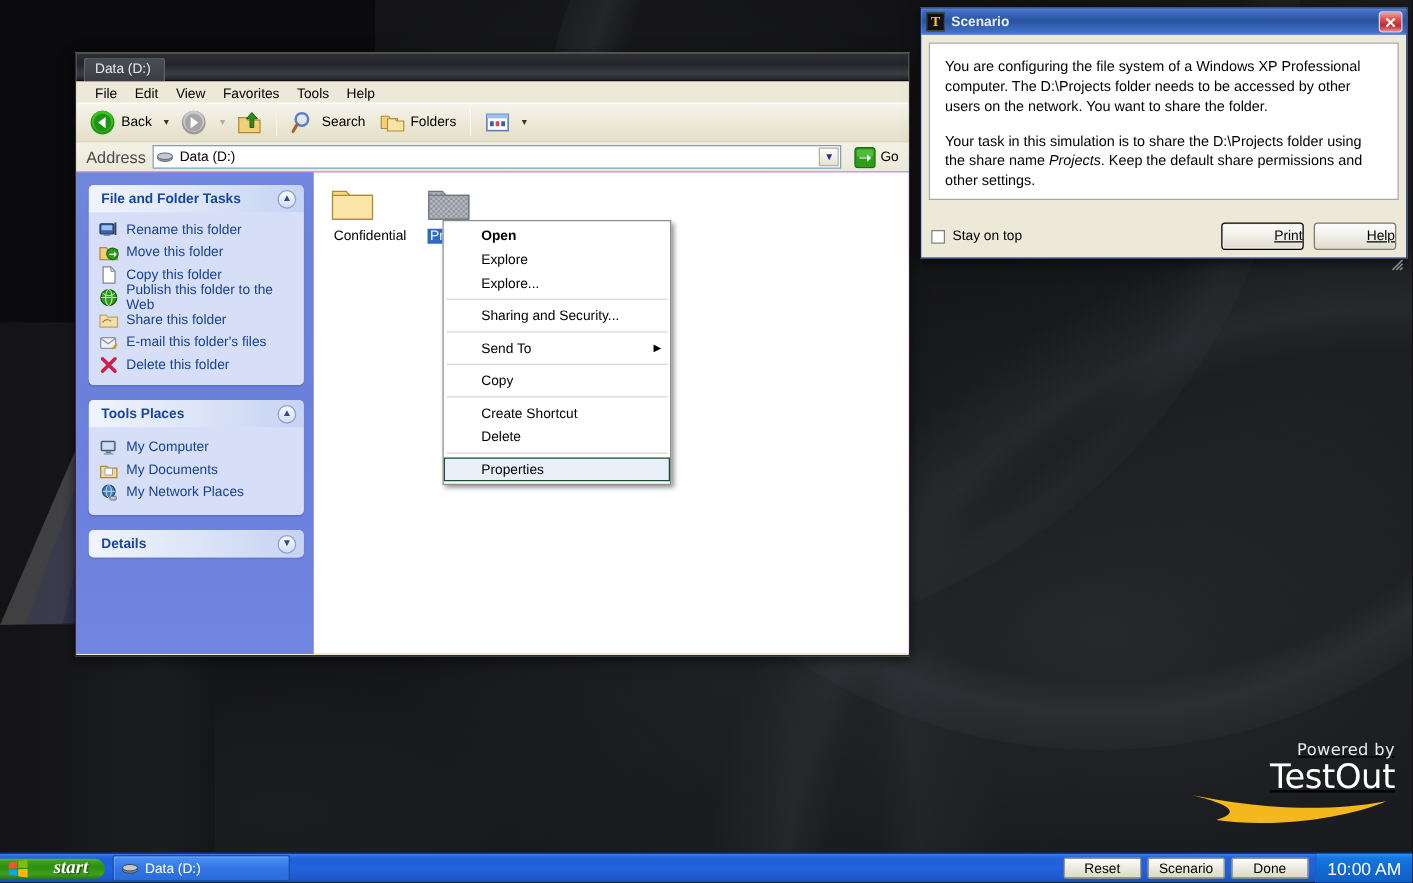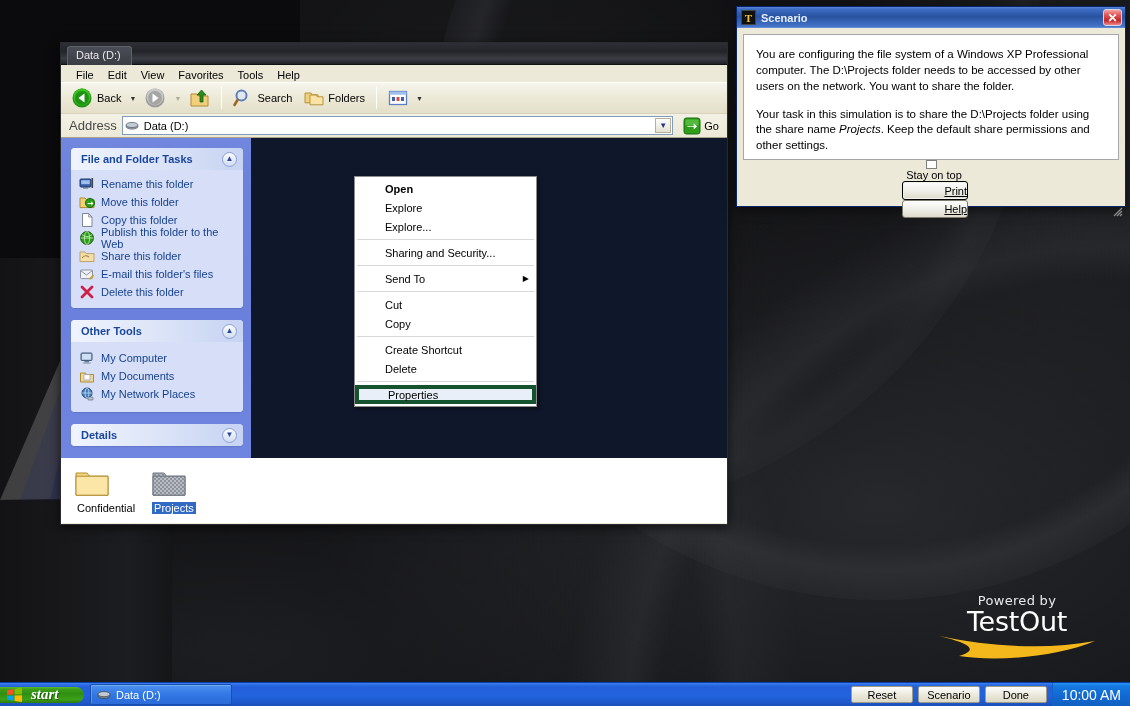--- a/index.html
+++ b/index.html
@@ -40,21 +40,21 @@
   
   .blk1 { position:absolute; left:0; top:0; width:300px; height:258px; background:#0b0b0d; }
   .blk2 { position:absolute; left:0; top:258px; width:172px; height:424px;
           background:linear-gradient(90deg,#131315 0%, #1c1d20 75%, #151618 100%); }
 
   
   #watermark { position:absolute; left:-10px; top:250px; width:280px; height:250px;
                opacity:.55; pointer-events:none; z-index:40; }
 
   
-  #testout-logo { position:absolute; right:28px; bottom:45px; width:170px; text-align:center; z-index:5; }
+  #testout-logo { position:absolute; right:14px; bottom:45px; width:170px; text-align:right; z-index:5;text-decoration:underline; }
   #testout-logo .pb { color:#e9e9ec; font-size:13px; letter-spacing:.3px; font-family:"DejaVu Sans", sans-serif; }
   #testout-logo .to { color:#ffffff; font-size:27px; font-weight:400; letter-spacing:-.3px;
                       font-family:"DejaVu Sans", sans-serif; line-height:1.05; }
   #testout-logo .to b { font-weight:400;margin-top:16px; }
   #testout-logo svg { display:block; margin:-5px auto 0; }
 
   
   #explorer {
     position:absolute; left:60px; top:42px; width:668px; height:483px; z-index:50;
     border:1px solid #2b2c31;
@@ -101,21 +101,21 @@
   #addr-input .txt { font-size:11px; color:#000; margin-left:5px; }
   #addr-combo-btn {
     position:absolute; right:1px; top:1px; width:16px; height:15px;
     background:linear-gradient(180deg,#fdfdfd 0%,#e5e2d2 100%);
     border:1px solid #b5b09a; display:flex; align-items:center; justify-content:center;
     color:#26348b; font-size:8px;
   }
   #go-btn { display:flex; align-items:center; gap:3px; margin-left:6px; padding:0 4px; }
   #go-btn .lbl { font-size:11px; color:#000; }
 
-  #exp-body { display:flex; height:calc(100% - 96px); background:#0f172a;flex-direction:column; }
+  #exp-body { display:flex; height:calc(100% - 96px); background:#d946ef; }
 
   
   #exp-sidebar {
     width:190px; background:linear-gradient(180deg,#7187de 0%, #6d82da 12%, #6a80dc 60%, #6f85e0 100%);
     padding:10px 8px 0 10px; position:relative; overflow:hidden;
   }
   .panel { background:#d6dff7; border-radius:4px; margin-bottom:12px; overflow:hidden;
            box-shadow:0 1px 1px rgba(0,0,0,.10); }
   .panel-head {
     height:22px; display:flex; align-items:center; justify-content:space-between;
@@ -148,21 +148,21 @@
     position:absolute; left:354px; top:176px; width:183px; z-index:90;
     background:#fff; border:1px solid #8d8d8d;
     box-shadow:2px 2px 4px rgba(0,0,0,.45);
     padding:2px 0;
   }
   #ctxmenu .cm-item {
     height:19px; display:flex; align-items:center; padding:0 6px 0 30px;
     font-size:11px; color:#000; position:relative;
   }
   #ctxmenu .cm-item.bold { font-weight:bold; }
-  #ctxmenu .cm-item.sel { background:#e9eff8; border:4px solid #14532d; padding-left:29px; height:19px; }
+  #ctxmenu .cm-item.sel { background:#e9eff8; border:1px solid #14532d; padding-left:29px; height:19px; }
   #ctxmenu .cm-sep { height:1px; background:#d8d8d8; margin:3px 2px 3px 2px; }
   #ctxmenu .cm-arrow { position:absolute; right:7px; font-size:8px; color:#000; }
 
   
   #scenario {
     position:absolute; left:736px; top:6px; width:390px; height:201px; z-index:95;
     background:#ece9d8; border:1px solid #0a246a;
     box-shadow:0 3px 10px rgba(0,0,0,.55);
   }
   #sc-title {
@@ -181,42 +181,42 @@
     border:1px solid #d6d6ea; color:#fff; font-size:12px; font-weight:bold;
     display:flex; align-items:center; justify-content:center; line-height:1;
   }
   #sc-text {
     margin:6px 6px 0 6px; height:126px; background:#fff; border:1px solid #a7a6aa;
     padding:12px 12px; overflow:hidden;
   }
   #sc-text p { margin:0 0 12px 0; font-size:11.5px; color:#000; line-height:1.38;
                font-family:"Liberation Sans", sans-serif; }
   #sc-text i { font-style:italic; }
-  #sc-footer { display:flex; align-items:center; padding:0 8px; height:calc(100% - 141px); position:relative;flex-direction:column; }
+  #sc-footer { display:flex; align-items:center; padding:0 8px; height:calc(100% - 141px); position:relative; }
   #sc-footer .chk { width:11px; height:11px; background:#fff; border:1px solid #808080; }
   #sc-footer .chk-lbl { font-size:11px; color:#000; margin-left:6px; flex:1; }
   .xpbtn {
     min-width:66px; height:22px; margin-left:8px;
     background:linear-gradient(180deg,#fdfdfd 0%, #f0efe9 48%, #dedbcc 100%);
     border:1px solid #7b7b6e; border-radius:3px;
     font-size:11px; color:#000; display:flex; align-items:center; justify-content:flex-end;
   }
   .xpbtn.default { border:1px solid #000; box-shadow:inset 0 0 0 1px #f2f1ea; }
   .xpbtn u { text-decoration:underline; }
   #sc-grip { position:absolute; right:2px; bottom:1px; width:12px; height:12px; }
 
   
   #taskbar {
     position:absolute; left:0; bottom:0; width:1130px; height:24px; z-index:100;
     background:linear-gradient(180deg,#3c81f3 0%, #2a6ae0 9%, #245fda 18%, #2163dd 55%, #1d56c8 88%, #1a4fb8 100%);
     border-top:1px solid #093ea8;
     display:flex; align-items:center;
   }
   #start-btn {
-    height:16px; width:84px; display:flex; align-items:center; gap:8px; padding-left:6px;
+    height:16px; width:84px; display:flex; align-items:center; gap:20px; padding-left:6px;
     background:linear-gradient(180deg,#59ba2c 0%, #3d9e1b 14%, #2f8f12 40%, #3d9f18 78%, #2b7a0d 100%);
     border-radius:0 9px 9px 0;
   }
   #start-btn .slabel {
     color:#fff; font-size:15px; font-style:italic; font-weight:bold;
     font-family:"Liberation Serif", serif; text-shadow:1px 1px 1px rgba(0,0,0,.45);
   }
   #task-btn {
     height:21px; margin-left:6px; width:142px; display:flex; align-items:center; gap:5px; padding-left:6px;
     background:linear-gradient(180deg,#4e92f0 0%,#3277e4 50%,#2a6bd8 100%);
@@ -423,21 +423,21 @@
               <path d="M3 3 L13 13 M13 3 L3 13" stroke="#cc1f4a" stroke-width="2.8" stroke-linecap="round"></path>
             </svg>
             <span class="tlabel">Delete this folder</span>
           </div>
 
         </div>
       </div>
 
       <div class="panel">
         <div class="panel-head">
-          <span class="ptitle">Other Tools</span>
+          <span class="ptitle">Tools Places</span>
           <span class="chev">▲</span>
         </div>
         <div class="panel-body" style="padding-top:7px;padding-bottom:9px">
 
           <div class="task-row">
             <svg class="task-ico" viewBox="0 0 16 16">
               <rect x="2" y="3" width="11" height="7.5" rx="1" fill="#8fa8c9" stroke="#425a7c"></rect>
               <rect x="3.1" y="4" width="8.8" height="5.5" fill="#cfe0f3"></rect>
               <rect x="5.5" y="11" width="4.5" height="1.6" fill="#6b7b90"></rect>
               <rect x="3.8" y="12.4" width="8" height="1.3" rx=".5" fill="#93a5ba"></rect>
@@ -509,21 +509,20 @@
   <div class="cm-item">Explore</div>
   <div class="cm-item">Explore...</div>
   <div class="cm-sep"></div>
   <div class="cm-item">Sharing and Security...</div>
   <div class="cm-sep"></div>
   <div class="cm-item">
     <span>Send To</span>
     <span class="cm-arrow">▶</span>
   </div>
   <div class="cm-sep"></div>
-  <div class="cm-item">Cut</div>
   <div class="cm-item">Copy</div>
   <div class="cm-sep"></div>
   <div class="cm-item">Create Shortcut</div>
   <div class="cm-item">Delete</div>
   <div class="cm-sep"></div>
   <div class="cm-item sel">Properties</div>
 </div>
 
 <div id="scenario">
   <div id="sc-title">

